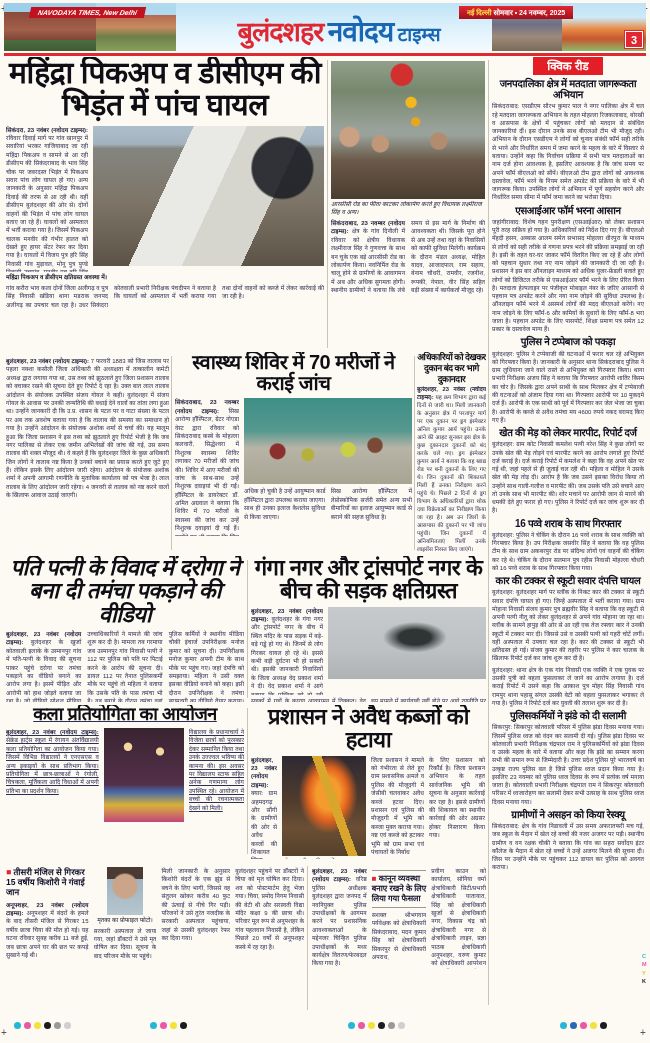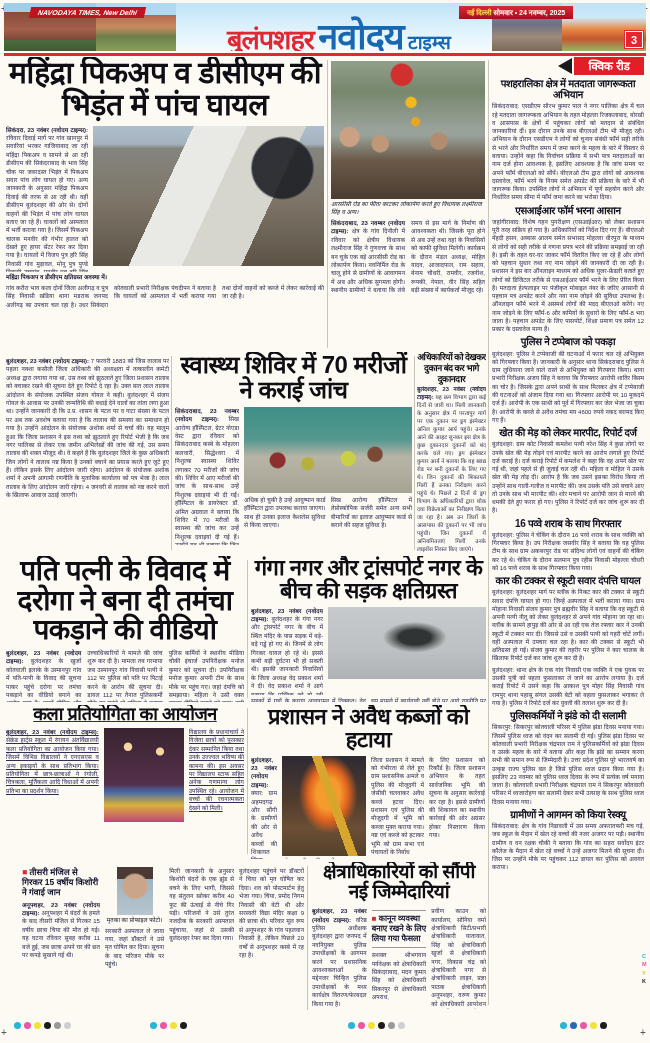--- a/index.html
+++ b/index.html
@@ -18,21 +18,21 @@
     background:linear-gradient(180deg,#9fcfe8 0%,#9fcfe8 18%,#8a4a3a 18%,#a2604a 55%,#7c4636 78%,#4c6b3e 78%,#3f5c34 100%); }
   .mast-left2 { left:92px; width:80px;
     background:linear-gradient(180deg,#aed9ee 0%,#aed9ee 25%,#b46a50 25%,#c88a5f 50%,#6e7f4b 70%,#87a05a 100%); }
   .mast-right1 { left:488px; width:70px;
     background:linear-gradient(180deg,#b9ddf0 0%,#b9ddf0 12%,#8e8ea0 12%,#6f6f85 45%,#9d8a7a 70%,#7a6a58 100%); }
   .mast-right2 { left:558px; width:84px;
     background:linear-gradient(180deg,#bfe2f4 0%,#cdeaf8 30%,#e78742 55%,#c4572f 75%,#8fb96a 100%); }
   .mast-title { position:absolute; left:175px; top:8px; width:320px; text-align:center;
     white-space:nowrap; }
   .mast-city { font-size:27px; font-weight:bold; color:#e02832; letter-spacing:-1px; }
-  .mast-name { font-size:36px; font-weight:bold; color:#1767b2; letter-spacing:-1px; }
+  .mast-name { font-size:28px; font-weight:bold; color:#1767b2; letter-spacing:-1px; }
   .mast-sub  { font-size:19px; font-weight:bold; color:#1767b2; }
   .ribbon { position:absolute; background:#c1121f; color:#fff; font-style:italic;
     font-size:7px; font-weight:bold; padding:2px 8px; transform:skewX(-12deg); }
   .rib-left { left:26px; top:4px; }
   .rib-right { left:455px; top:3px; font-style:normal; transform:none;
     background:linear-gradient(180deg,#e02832,#a30f1b); }
   .rib-right .y { color:#ffe34d; }
   .pagenum { position:absolute; left:621px; top:28px; width:18px; height:17px;
     background:#e02832; border:1px solid #fff; outline:1px solid #e02832;
     color:#fff; font-size:11px; font-weight:bold; text-align:center; line-height:16px; }
@@ -71,57 +71,57 @@
       radial-gradient(circle at 12% 55%, #caa183 0 6%, transparent 7%),
       radial-gradient(circle at 32% 60%, #c09878 0 6%, transparent 7%),
       radial-gradient(circle at 70% 58%, #b28c6e 0 6%, transparent 7%),
       linear-gradient(0deg,#4a3c30 0%,#6b5a49 28%,transparent 46%),
       linear-gradient(180deg,#90a08a 0%,#77876e 22%,#9aa39b 50%,#8b948c 100%);}
   #art-vidhayak .cap { margin-top:2px; height:16px; overflow:hidden; font-weight:normal; font-style:italic; }
   #art-vidhayak .cols2 { margin-top:2px; height:108px; overflow:hidden; }
 
   
   #sidebar { left:492px; top:57px; width:152px; height:950px; overflow:hidden; }
-  .qr-banner { display:flex; align-items:center; justify-content:flex-end; height:18px; }
+  .qr-banner { display:flex; align-items:center; justify-content:flex-end; height:18px;flex-direction:column; }
   .qr-tri { width:0; height:0; border-top:8px solid transparent; border-bottom:8px solid transparent;
     border-right:14px solid #1a1a1a; margin-right:2px; }
   .qr-label { background:#e31e26; color:#fff; font-weight:bold; font-size:11.5px;
     padding:1px 14px 2px; letter-spacing:0; }
   .qr-item { margin-top:3px; }
   .qr-title { font-size:10px; font-weight:bold; color:#101020; text-align:center;
     line-height:1.12; letter-spacing:-0.3px; margin-bottom:2px; }
   .qr-body { font-size:6px; line-height:1.38; text-align:justify; color:#2e2e55; }
 
   
   #art-talab { left:6px; top:354px; width:163px; height:198px; overflow:hidden; }
   #art-talab .hl { font-size:12.5px; line-height:1.15; }
   #art-talab .bt { margin-top:3px; height:158px; overflow:hidden; }
 
   #art-swasthya { left:175px; top:352px; width:237px; height:201px; overflow:hidden; }
-  #art-swasthya .hl { font-size:24px; }
+  #art-swasthya .hl { font-size:20px; }
   .s-row { display:flex; gap:5px; margin-top:4px; }
   .s-left { width:64px; height:138px; overflow:hidden; }
   .s-right { width:168px; }
   .health-photo { width:168px; height:86px;
     background:
       radial-gradient(circle at 20% 62%, #8c2f2f 0 5%, transparent 6%),
       radial-gradient(circle at 38% 66%, #b5b13c 0 5%, transparent 6%),
       radial-gradient(circle at 62% 60%, #c9cf47 0 6%, transparent 7%),
       radial-gradient(circle at 78% 55%, #7a4a36 0 5%, transparent 6%),
       linear-gradient(180deg,#3e8f86 0%,#55988f 38%,#b8b4a6 58%,#a8a494 100%);}
   .s-caps { display:flex; gap:5px; margin-top:3px; }
   .s-caps .bt { width:50%; height:44px; overflow:hidden; }
 
   #art-adhikari { left:417px; top:352px; width:69px; height:201px; overflow:hidden; }
   #art-adhikari .hl { font-size:9px; line-height:1.2; }
   #art-adhikari .bt { margin-top:2px; font-size:5.7px; height:168px; overflow:hidden; }
 
   
   #art-pati { left:6px; top:556px; width:238px; height:146px; overflow:hidden; }
-  #art-pati .hl { font-size:28px; }
+  #art-pati .hl { font-size:22px;font-style:italic; }
   #art-pati .cols3 { margin-top:4px; height:88px; overflow:hidden; }
 
   #art-ganga { left:251px; top:556px; width:235px; height:146px; overflow:hidden; }
   #art-ganga .hl { font-size:22px; }
   .g-row { display:flex; gap:5px; margin-top:4px; }
   .g-row .bt { width:72px; height:88px; overflow:hidden; }
   .pothole-photo { width:158px; height:72px;
     background:
       radial-gradient(ellipse at 55% 42%, #303435 0 13%, #565b5c 16%, transparent 26%),
       linear-gradient(180deg,#c6cacc 0%,#bdc1c3 60%,#aeb2b4 100%);}
@@ -150,21 +150,21 @@
       radial-gradient(ellipse at 55% 38%, #f59b2e 0 18%, #e2641f 30%, transparent 45%),
       linear-gradient(180deg,#2e2a33 0%,#503c2e 45%,#6b4f35 72%,#55402a 100%);}
   .p-photo-wrap .cap { font-weight:normal; margin-top:2px; }
 
   
   #art-bandar { left:6px; top:862px; width:298px; height:152px; overflow:hidden; }
   #art-bandar .hl { font-size:24px; letter-spacing:-1px; }
   .b-row { display:flex; gap:5px; margin-top:5px; }
   .b-sub { font-size:8.5px; font-weight:bold; color:#13132e; line-height:1.2; margin-bottom:3px; }
   .b-sub .sq { color:#e02832; }
-  .b-left { width:84px;margin-left:16px; }
+  .b-left { width:84px; }
   .b-left .bt { height:70px; overflow:hidden; }
   .b-mid { width:64px; }
   .profile-photo { width:36px; height:48px; margin:0 auto;
     background:
       radial-gradient(circle at 50% 40%, #caa58a 0 34%, transparent 40%),
       linear-gradient(180deg,#4a3a33 0%,#4a3a33 26%,#9fb3c0 26%,#b7c6cf 100%);}
   .b-mid .cap { font-weight:normal; text-align:center; margin:2px 0; }
   .b-mid .bt { height:46px; overflow:hidden; }
   .b-col { width:70px; }
   .b-col .bt { height:108px; overflow:hidden; }
@@ -194,21 +194,21 @@
   <div class="cross" style="left:642px; top:4px;">+</div>
   <div class="cross" style="left:640px; top:1028px;">+</div>
   <div class="cross" style="left:1px; top:1028px;">+</div>
 
   <div class="abs masthead">
     <div class="mast-photo mast-left1"></div>
     <div class="mast-photo mast-left2"></div>
     <div class="mast-photo mast-right1"></div>
     <div class="mast-photo mast-right2"></div>
     <div class="mast-title">
-      <span class="mast-city">बुलंपशहर</span>
+      <span class="mast-city">बुलंदशहर</span>
       <span class="mast-name">नवोदय</span>
       <span class="mast-sub">टाइम्स</span>
     </div>
     <div class="ribbon rib-left">NAVODAYA TIMES, New Delhi</div>
     <div class="ribbon rib-right">
       <span class="y">नई दिल्ली</span>
       <span>सोमवार • 24 नवम्बर, 2025</span>
     </div>
     <div class="pagenum">3</div>
   </div>
@@ -233,21 +233,21 @@
   </div>
 
   <div class="vrule" style="left:488px; top:60px; height:945px;"></div>
 
   <div class="abs" id="sidebar">
     <div class="qr-banner">
       <span class="qr-tri"></span>
       <span class="qr-label">क्विक रीड</span>
     </div>
     <div class="qr-item">
-      <div class="qr-title">पशहरालिका क्षेत्र में मतदाता जागरूकता अभियान</div>
+      <div class="qr-title">जनपदालिका क्षेत्र में मतदाता जागरूकता अभियान</div>
       <p class="qr-body">सिकंदराबाद: एसडीएम सौरभ कुमार पाल ने नगर पालिका क्षेत्र में चल रहे मतदाता जागरूकता अभियान के तहत मोहल्ला रिजकलाबाद, बोरखी व आसपास के क्षेत्रों में पहुंचकर लोगों को मतदान से संबंधित जानकारियां दीं। इस दौरान उनके साथ बीएलओ टीम भी मौजूद रही। अभियान के दौरान एसडीएम ने लोगों को चुनाव संबंधी फॉर्म सही तरीके से भरने और निर्धारित समय में जमा करने के महत्व के बारे में विस्तार से बताया। उन्होंने कहा कि निर्वाचन प्रक्रिया में सभी पात्र मतदाताओं का नाम दर्ज होना आवश्यक है, इसलिए आवश्यक है कि जांच समय पर अपने फॉर्म बीएलओ को सौंपें। बीएलओ टीम द्वारा लोगों को आवश्यक दस्तावेज, फॉर्म भरने के नियम समेत अपडेट की प्रक्रिया के बारे में भी जागरूक किया। उपस्थित लोगों ने अभियान में पूर्ण सहयोग करने और निर्धारित समय सीमा में फॉर्म जमा करने का भरोसा दिया।</p>
     </div>
     <div class="qr-item">
       <div class="qr-title">एसआईआर फॉर्म भरना आसान</div>
       <p class="qr-body">जहांगीराबाद: विशेष गहन पुनरीक्षण (एसआईआर) को लेकर प्रशासन पूरी तरह सक्रिय हो गया है। अधिकारियों को निर्देश दिए गए हैं। बीएलओ मेंहदी हसन, अब्बास आलम समेत सभासद मोहल्ला धीरपुरा के माध्यम से लोगों को सही तरीके से गणना प्रपत्र भरने की प्रक्रिया समझाई जा रही है। इसी के तहत घर-घर जाकर फॉर्म वितरित किए जा रहे हैं और लोगों को पहचान सुधार तथा नए नाम जोड़ने की जानकारी दी जा रही है। प्रशासन ने इस बार ऑनलाइन माध्यम को अधिक यूजर-फ्रेंडली बताते हुए लोगों को डिजिटल तरीके से एसआईआर फॉर्म भरने के लिए प्रेरित किया है। मतदाता हेल्पलाइन पर पंजीकृत मोबाइल नंबर के जरिए आसानी से पहचान पत्र अपडेट करने और नया नाम जोड़ने की सुविधा उपलब्ध है। ऑनलाइन फॉर्म भरने में असमर्थ लोगों की मदद बीएलओ करेंगे। नए नाम जोड़ने के लिए फॉर्म-6 और कमियों के सुधारों के लिए फॉर्म-8 भरा जाता है। पहचान अपडेट के लिए पासपोर्ट, शिक्षा प्रमाण पत्र समेत 12 प्रकार के दस्तावेज मान्य हैं।</p>
     </div>
     <div class="qr-item">
       <div class="qr-title">पुलिस ने टप्पेबाज को पकड़ा</div>
       <p class="qr-body">बुलंदशहर: पुलिस ने टप्पेबाजी की घटनाओं में फरार चल रहे अभियुक्त को गिरफ्तार किया है। जानकारी के अनुसार थाना सिकंदराबाद पुलिस ने ग्राम लुधियाना जाने वाले रास्ते से अभियुक्त को गिरफ्तार किया। थाना प्रभारी निरीक्षक अजय सिंह ने बताया कि गिरफ्तार आरोपी शातिर किस्म का चोर है। जिसके द्वारा अपने साथी के साथ मिलकर क्षेत्र में टप्पेबाजी की घटनाओं को अंजाम दिया गया था। गिरफ्तार आरोपी पर 10 मुकदमे दर्ज हैं। आरोपी के एक साथी को पूर्व में गिरफ्तार कर जेल भेजा जा चुका है। आरोपी के कब्जे से अवैध तमंचा मय 4600 रुपये नकद बरामद किए गए हैं।</p>
     </div>
@@ -264,21 +264,21 @@
       <p class="qr-body">बुलंदशहर: बुलंदशहर मार्ग पर ब्लॉक के निकट कार की टक्कर से स्कूटी सवार दंपत्ति घायल हो गए। जिन्हें अस्पताल में भर्ती कराया गया। ग्राम मोहाना निवासी संजय कुमार पुत्र ब्रह्मवीर सिंह ने बताया कि वह स्कूटी से अपनी पत्नी नीतू को लेकर बुलंदशहर से अपने गांव मोहाना जा रहा था। ब्लॉक के सामने हापुड़ की ओर से आ रही एक तेज रफ्तार कार ने उनकी स्कूटी में टक्कर मार दी। जिससे उसे व उसकी पत्नी को गहरी चोटें लगीं। वहीं अस्पताल में उपचार चल रहा है। कार की टक्कर से स्कूटी भी क्षतिग्रस्त हो गई। संजय कुमार की तहरीर पर पुलिस ने कार चालक के खिलाफ रिपोर्ट दर्ज कर जांच शुरू कर दी है।</p>
     </div>
     <div class="qr-item">
       <p class="qr-body">बुलंदशहर: थाना क्षेत्र के एक गांव निवासी एक व्यक्ति ने एक युवक पर उसकी पुत्री को बहला फुसलाकर ले जाने का आरोप लगाया है। दर्ज कराई रिपोर्ट में उसने कहा कि आकाश पुत्र मोहर सिंह निवासी गांव रामपुर थाना पहासू संगल उसकी बेटी को बहला फुसलाकर भगाकर ले गया है। पुलिस ने रिपोर्ट दर्ज कर युवती की तलाश शुरू कर दी है।</p>
     </div>
     <div class="qr-item">
       <div class="qr-title">पुलिसकर्मियों ने झंडे को दी सलामी</div>
       <p class="qr-body">सिकरपुर: सिकरपुर कोतवाली परिसर में पुलिस झंडा दिवस मनाया गया। जिसमें पुलिस ध्वज को वंदन कर सलामी दी गई। पुलिस झंडा दिवस पर कोतवाली प्रभारी निरीक्षक चंद्रपाल राम ने पुलिसकर्मियों को झंडा दिवस व उसके महत्व के बारे में बताया और कहा कि झंडे का सम्मान करना सभी की समान रूप से जिम्मेदारी है। उत्तर प्रदेश पुलिस पूरे भारतवर्ष का उत्कृष्ट राज्य पुलिस बल है जिसे पुलिस ध्वज प्रदान किया गया है। इसलिए 23 नवम्बर को पुलिस ध्वज दिवस के रूप में प्रत्येक वर्ष मनाया जाता है। कोतवाली प्रभारी निरीक्षक चंद्रपाल राम ने सिकरपुर कोतवाली परिसर में ध्वजारोहण कर सलामी देकर सभी उत्साह के साथ पुलिस ध्वज दिवस मनाया गया।</p>
     </div>
     <div class="qr-item">
-      <div class="qr-title">ग्रामीणों ने आगमन को किया रेस्क्यू</div>
+      <div class="qr-title">ग्रामीणों ने असहन को किया रेस्क्यू</div>
       <p class="qr-body">सिकंदराबाद: क्षेत्र के गांव निडावली में उस समय अफरातफरी मच गई, जब स्कूल के मैदान में खेल रहे बच्चों की नजर अजगर पर पड़ी। स्थानीय ग्रामीण व वन रक्षक चौकी ने बताया कि गांव का सहरा सर्वोदय इंटर कॉलेज के मैदान में खेल रहे बच्चों ने उन्हें अजगर मिलने की सूचना दी। जिस पर उन्होंने मौके पर पहुंचकर 112 डायल कर पुलिस को अवगत कराया।</p>
     </div>
   </div>
 
   <div class="abs" id="art-talab">
     <p class="bt"><b class="dl">बुलंदशहर, 23 नवंबर (नवोदय टाइम्स):</b> <span>7 फरवरी 1883 को जिस तालाब पर पहला नक्शा कसौली जिला अधिकारी की अध्यक्षता में तत्कालीन कमेटी अध्यक्ष द्वारा लगाया गया था, उस तथ्य को झुठलाते हुए जिला प्रशासन तालाब को बचाकर रखने की सूचना देते हुए रिपोर्ट दे रहा है। उक्त बात लाल तालाब आंदोलन के संयोजक उपस्थित संजय गोयल ने कही। बुलंदशहर में संजय गोयल के आवास पर उनकी जन्मतिथि की बधाई देने वालों का तांता लगा हुआ था। उन्होंने जानकारी दी कि उ.प्र. शासन के पटल पर व गाटा संख्या के पटल पर अब तक अवशेष बताया गया है कि तालाब की समस्या का समाधान हो गया है। उन्होंने आंदोलन के संयोजक अशोक शर्मा से चर्चा की। यह मालूम हुआ कि जिला प्रशासन ने इस तथ्य को झुठलाते हुए रिपोर्ट भेजी है कि जब नगर पालिका से लेकर एक जमीन अभिलेखों की जांच की गई, उस समय तालाब की शक्ल मौजूद थी। वे कहते हैं कि बुलंदशहर जिले के कुछ अधिकारी जिन लोगों ने तालाब नष्ट किया है उनको बचाने का प्रयास करते हुए जुटे हुए हैं। लेकिन इसके लिए आंदोलन जारी रहेगा। आंदोलन के संयोजक अशोक शर्मा ने अपनी आगामी रणनीति के मुताबिक कार्यालय को पत्र भेजा है। लाल तालाब के लिए आंदोलन जारी रहेगा। 4 जनवरी से तालाब को नष्ट करने वालों के खिलाफ आवाज उठाई जाएगी।</span></p>
   </div>
 
   <div class="vrule" style="left:171px; top:356px; height:194px;"></div>
 
@@ -362,21 +362,20 @@
         </div>
       <div class="b-col">
           <p class="bt">बुलंदशहर पहुंचने पर डॉक्टरों ने चिया को मृत घोषित कर दिया। शव को पोस्टमार्टम हेतु भेजा गया। चिया, प्रमोद निगम निवासी की बेटी थी और सरस्वती विद्या मंदिर कक्षा 9 की छात्रा थी। परिवार मूल रूप से अनूपशहर के गांव पहलवान निवासी है, लेकिन पिछले 20 वर्षों से अनूपशहर कस्बे में रह रहा है।</p>
         </div>
     </div>
   </div>
 
   <div class="vrule" style="left:307px; top:866px; height:144px;"></div>
 
   <div class="abs" id="art-kshetra">
-    <div class="hl">क्षेत्राधिकारियों को सौंपी नई जिम्मेदारियां</div>
     <div class="ks-row">
       <div class="col" style="width:56px;">
         <p class="bt" style="height:102px;"><b class="dl">बुलंदशहर, 23 नवंबर (नवोदय टाइम्स):</b> <span>वरिष्ठ पुलिस अधीक्षक बुलंदशहर द्वारा जनपद में नवनियुक्त पुलिस उपाधीक्षकों के आगमन करने पर प्रशासनिक आवश्यकताओं के मद्देनजर चिन्हित पुलिस उपाधीक्षकों के मध्य कार्यक्षेत्र वितरण/फेरबदल किया गया है।</span></p>
       </div>
       <div class="col" style="width:56px;">
         <div class="ks-quote"><span class="sq">■ </span><span>कानून व्यवस्था बनाए रखने के लिए लिया गया फैसला</span></div>
         <p class="bt" style="height:56px;">सशक्त श्रीभगवान पर्यवेक्षक को क्षेत्राधिकारी सिकंदराबाद, मदन कुमार सिंह को क्षेत्राधिकारी सिकरपुर से क्षेत्राधिकारी अपराध,</p>
       </div>
       <div class="col" style="width:56px;">
         <p class="bt" style="height:102px;">प्रवीण काउन को कार्यालय, सोनिया वर्मा क्षेत्राधिकारी सिटी/प्रभारी क्षेत्राधिकारी यातायात, सिंह को क्षेत्राधिकारी खुर्जा से क्षेत्राधिकारी नगर, विकास चंद्र को क्षेत्राधिकारी नगर से क्षेत्राधिकारी लाइन, प्रज्ञा पाठक क्षेत्राधिकारी अनूपशहर, वरुण कुमार को क्षेत्राधिकारी आपरेशन व पुलिस उपाधीक्षक अंकित कुमार पटेल को क्षेत्राधिकारी स्याना बनाया गया है।</p>

